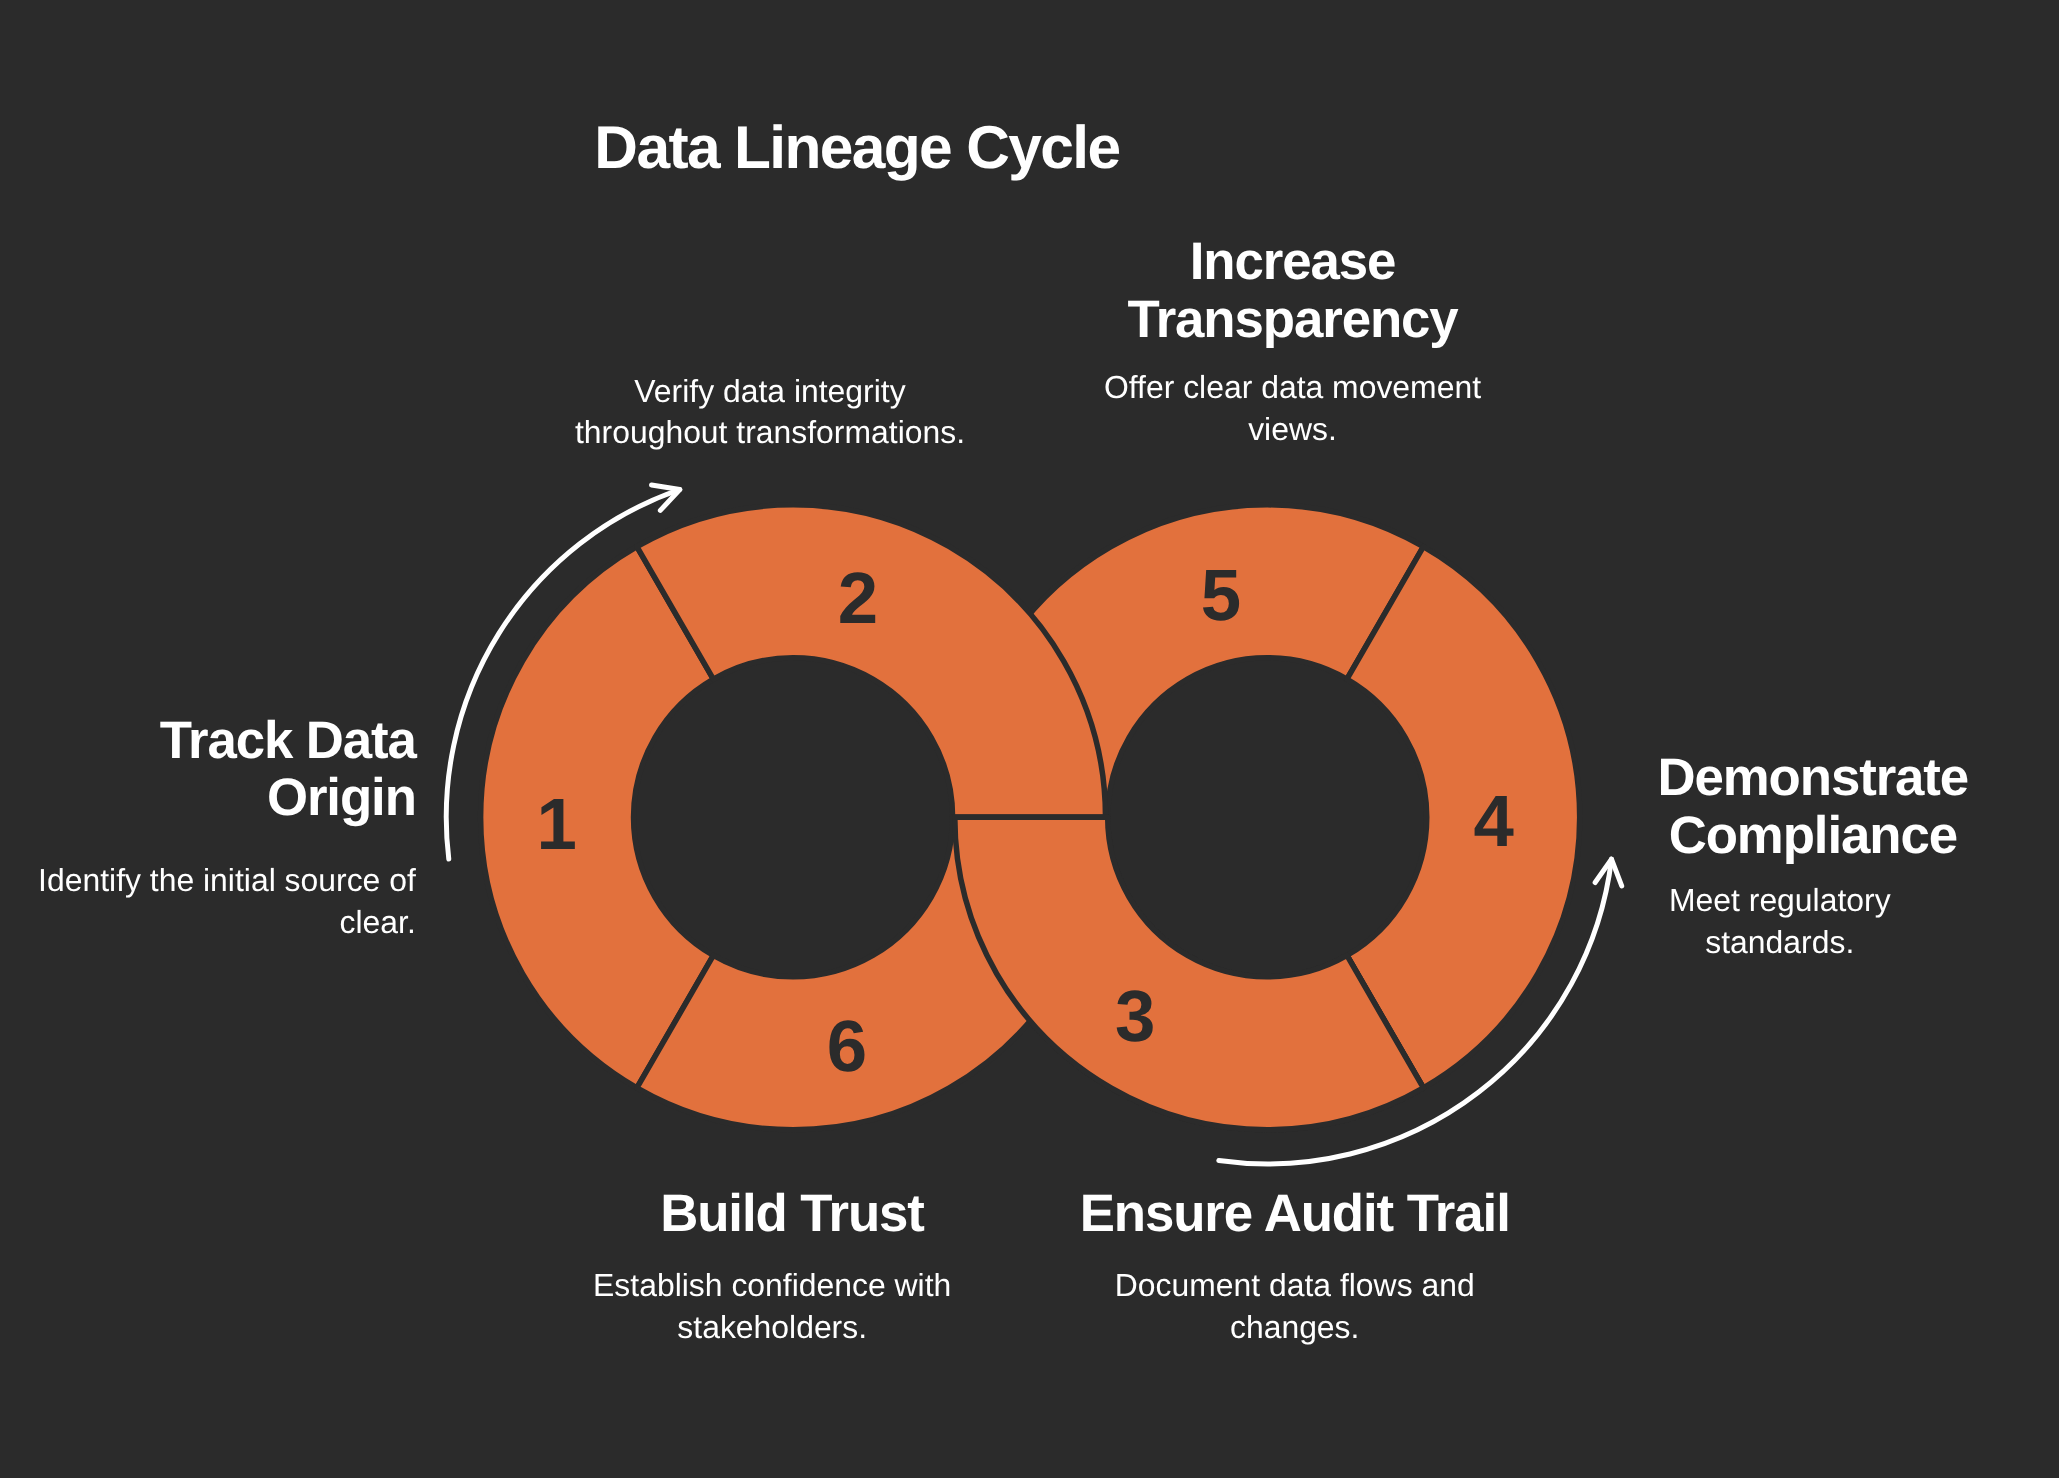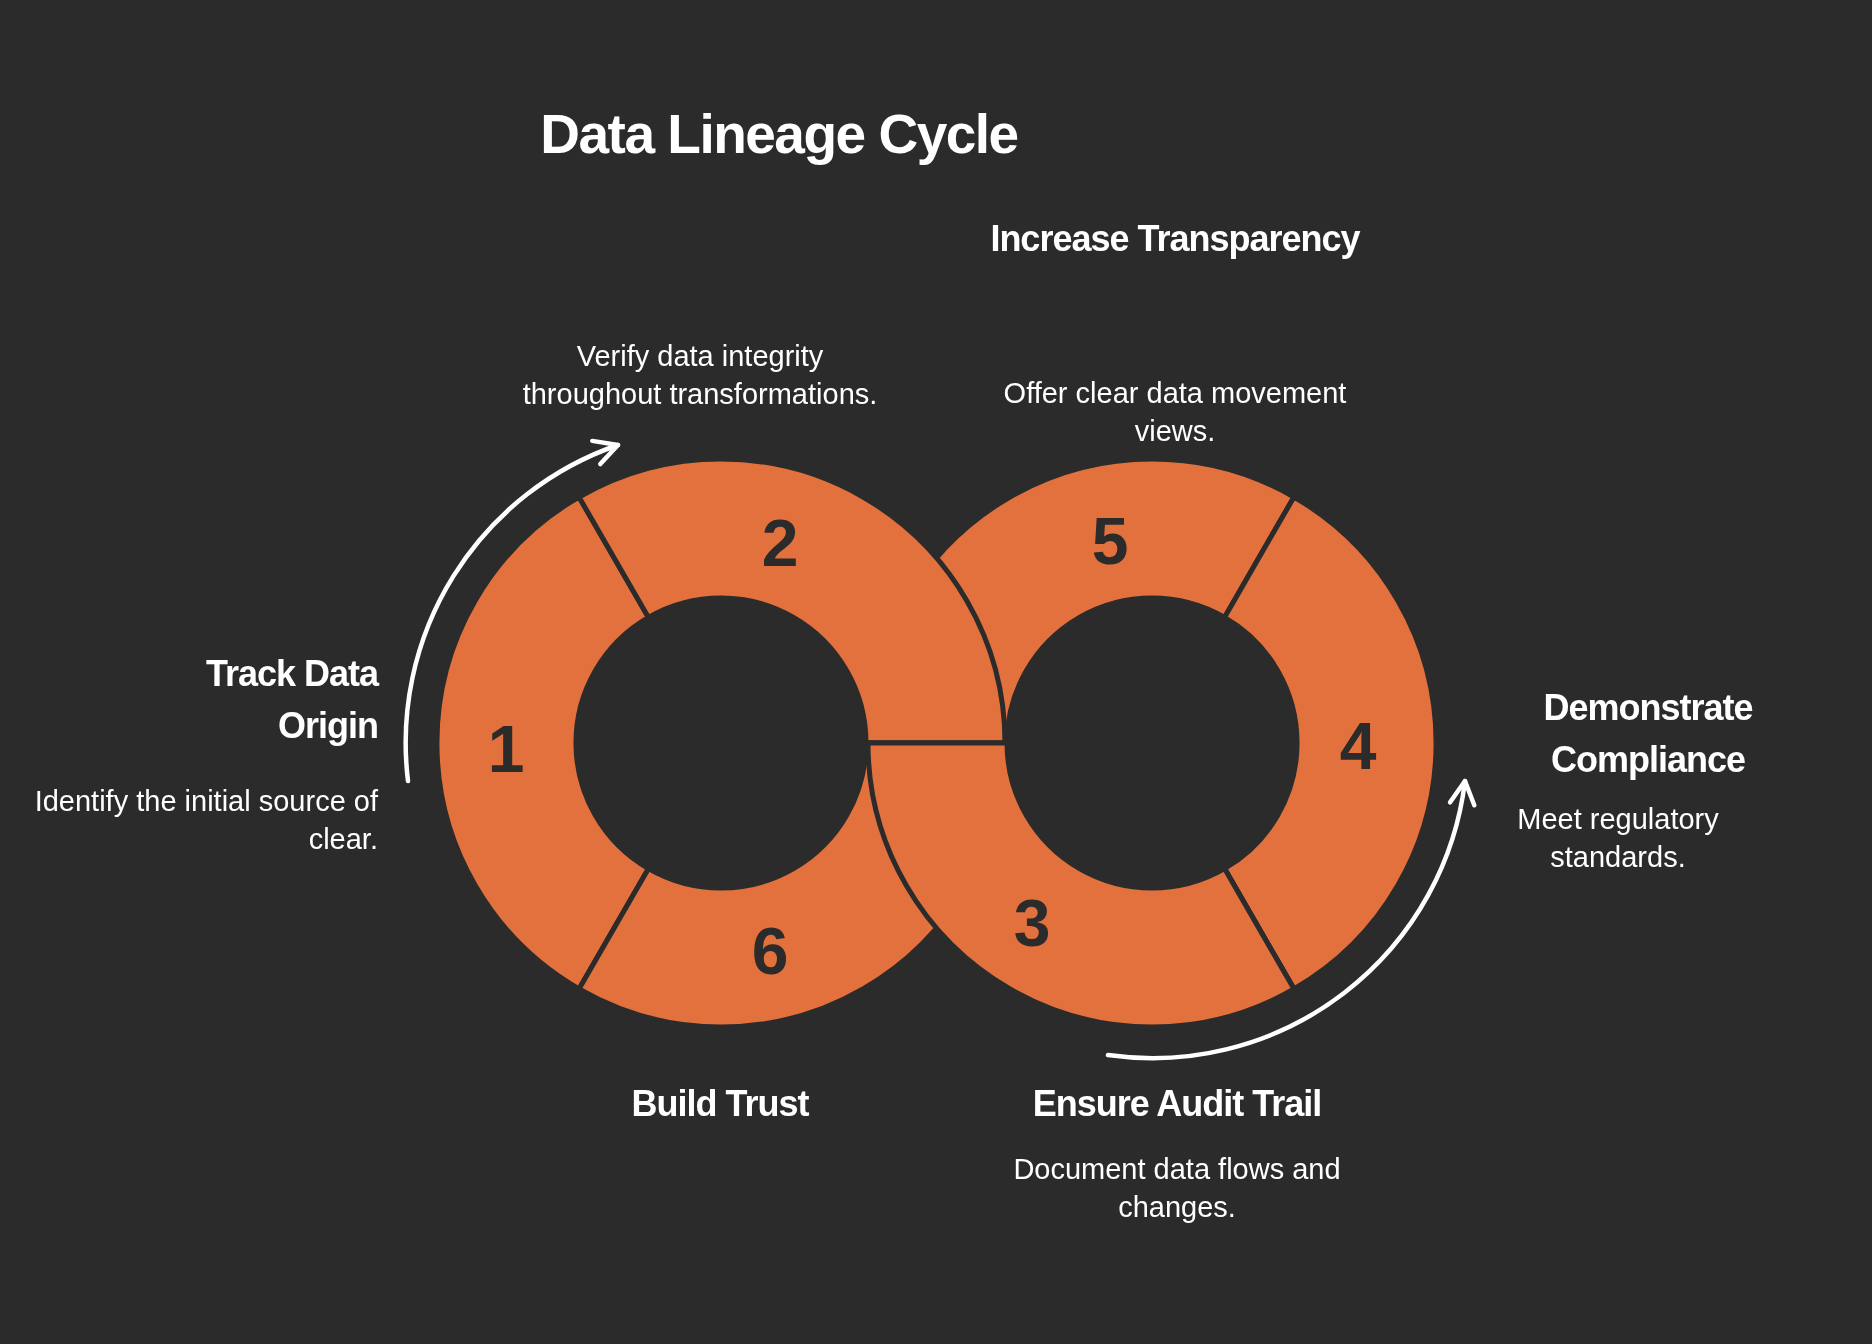--- a/index.html
+++ b/index.html
@@ -19,32 +19,32 @@
   }
   .diagram-svg{position:absolute;left:0;top:0;width:1872px;height:1344px;}
   .seg{fill:var(--ring-orange,#E2713D);stroke:var(--background,#2B2B2B);stroke-width:5;stroke-linejoin:round;}
   .num{font-family:"Liberation Sans",sans-serif;font-weight:700;font-size:66px;fill:var(--number-dark,#2B2B2B);text-anchor:middle;}
   .flow-arrow{fill:none;stroke:var(--arrow-white,#FFFFFF);stroke-width:4.5;stroke-linecap:round;stroke-linejoin:round;}
   .txt{position:absolute;color:var(--text-white,#FFFFFF);}
   .title{
     left:0;top:84px;width:1558px;text-align:center;
     font-size:55px;font-weight:700;line-height:60px;letter-spacing:-1.5px;white-space:nowrap;margin-top:20px;
   }
-  .head{font-size:36px;font-weight:700;line-height:52px;letter-spacing:-1px;}
+  .head{font-size:48px;font-weight:700;line-height:52px;letter-spacing:-1px;}
   .desc{font-size:29px;font-weight:400;line-height:38px;}
   .center{text-align:center;}
   .right{text-align:right;}
   .left{text-align:center;}
   .nowrap{white-space:nowrap;transform:translateX(-50%);}
   
   .s2-head{left:490px;top:263px;width:420px;}
   .s2-desc{left:514px;top:337px;width:372px;}
   
   .s5-head{left:985px;top:213px;width:380px;}
-  .s5-desc{left:985px;top:334px;width:380px;margin-top:40px;}
+  .s5-desc{left:985px;top:334px;width:380px;}
   
   .s1-head{left:128px;top:648px;width:250px;}
   .s1-desc{left:8px;top:782px;width:370px;}
   
   .s4-head{left:1493px;top:682px;width:310px;}
   .s4-desc{left:1493px;top:800px;width:250px;}
   
   .s6-head{left:720px;top:1078px;}
   .s6-desc{left:517px;top:1150px;width:370px;}
   
@@ -96,17 +96,18 @@
   <div class="txt head center s5-head">Increase Transparency</div>
   <div class="txt desc center s5-desc">Offer clear data movement views.</div>
 
   <div class="txt head right s1-head">Track Data Origin</div>
   <div class="txt desc right s1-desc">Identify the initial source of clear.</div>
 
   <div class="txt head left s4-head">Demonstrate Compliance</div>
   <div class="txt desc left s4-desc">Meet regulatory standards.</div>
 
   <div class="txt head center nowrap s6-head">Build Trust</div>
+  <div class="txt desc center s6-desc">Establish confidence with stakeholders.</div>
 
   <div class="txt head center nowrap s3-head">Ensure Audit Trail</div>
   <div class="txt desc center s3-desc">Document data flows and changes.</div>
 
 </div>
 
 </body></html>

